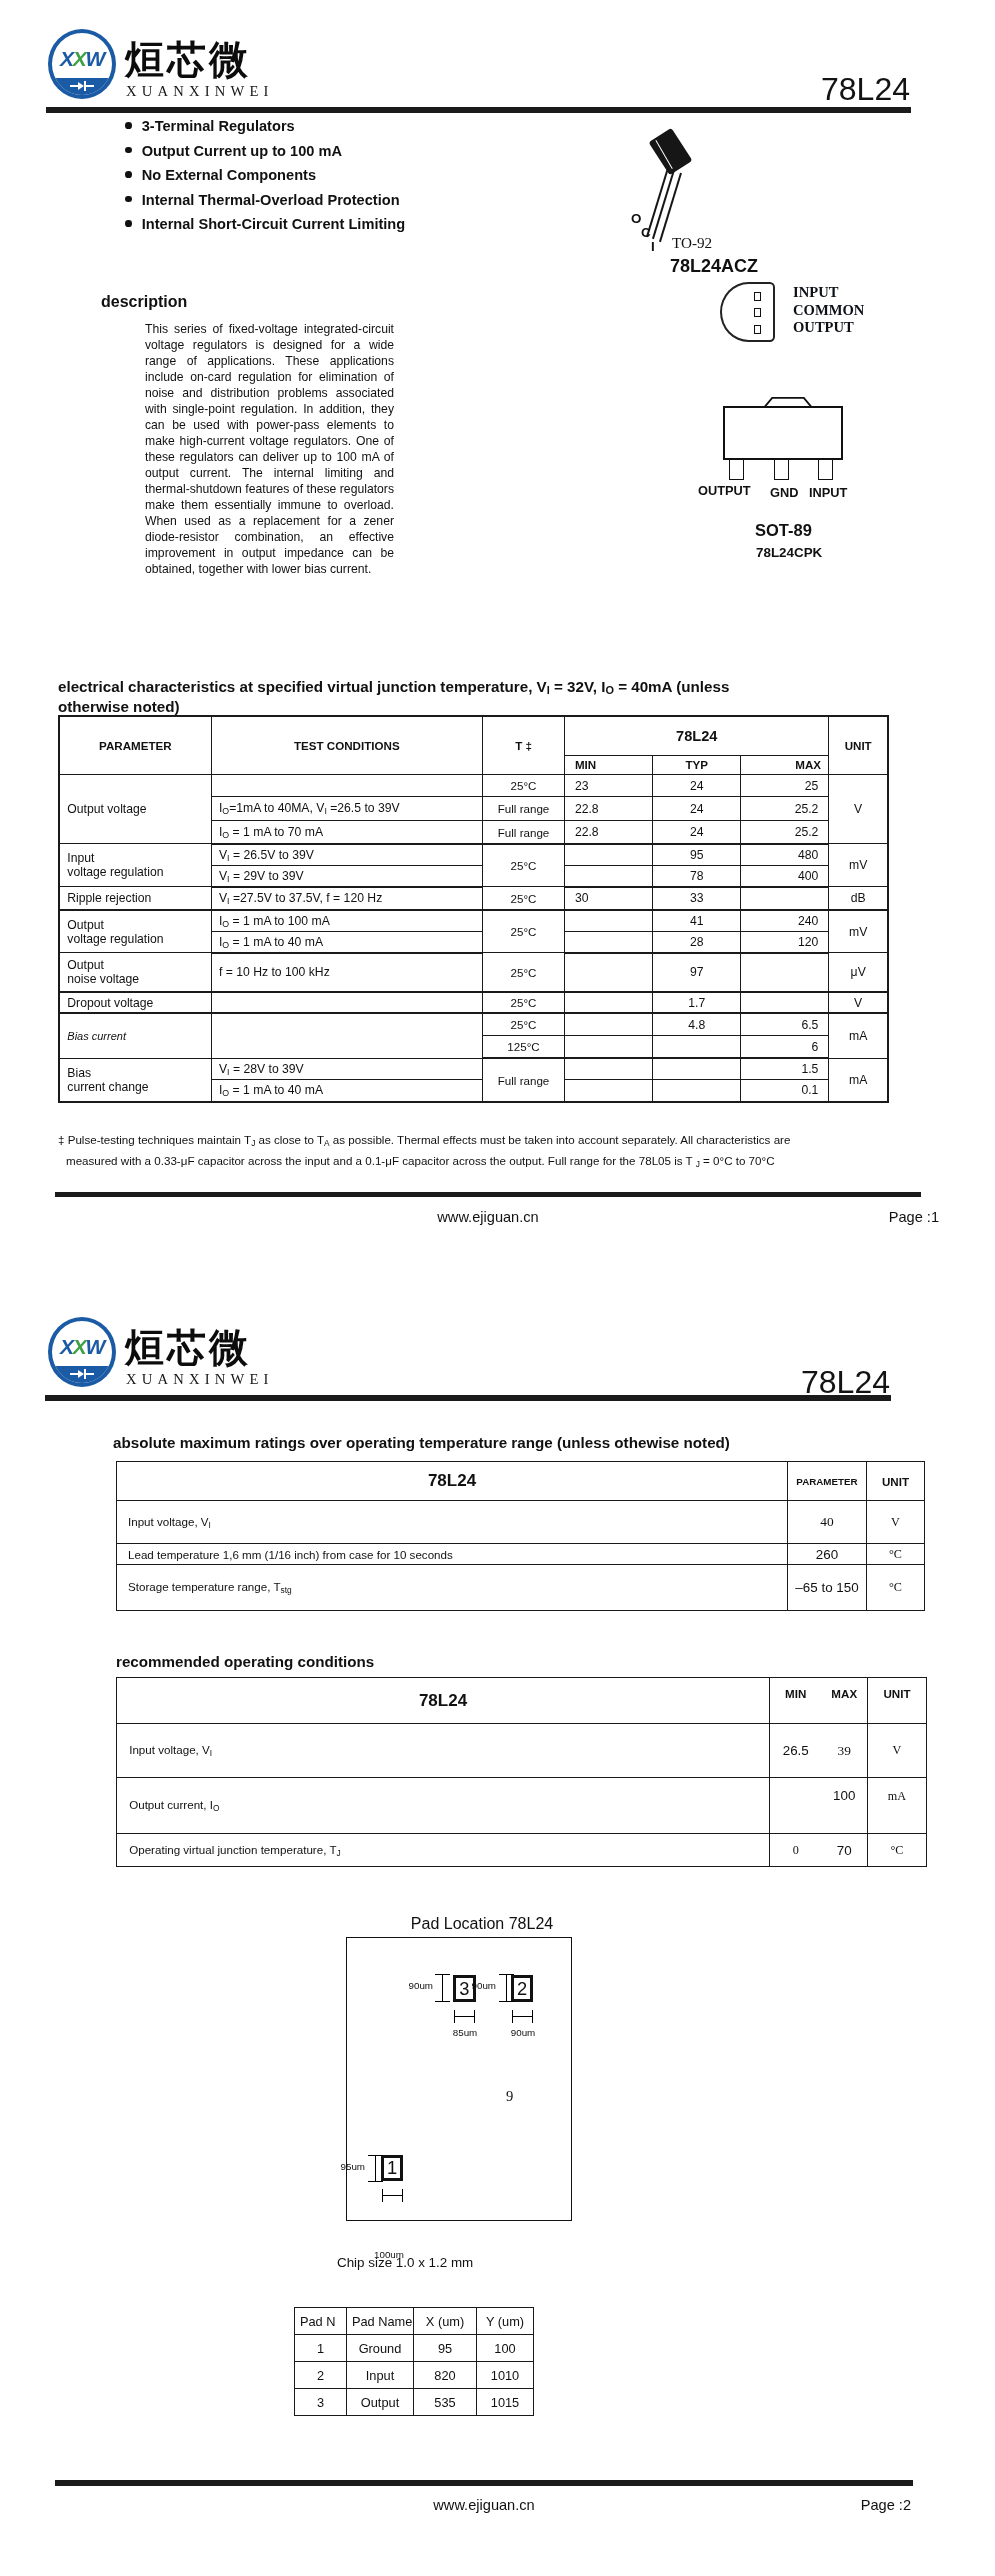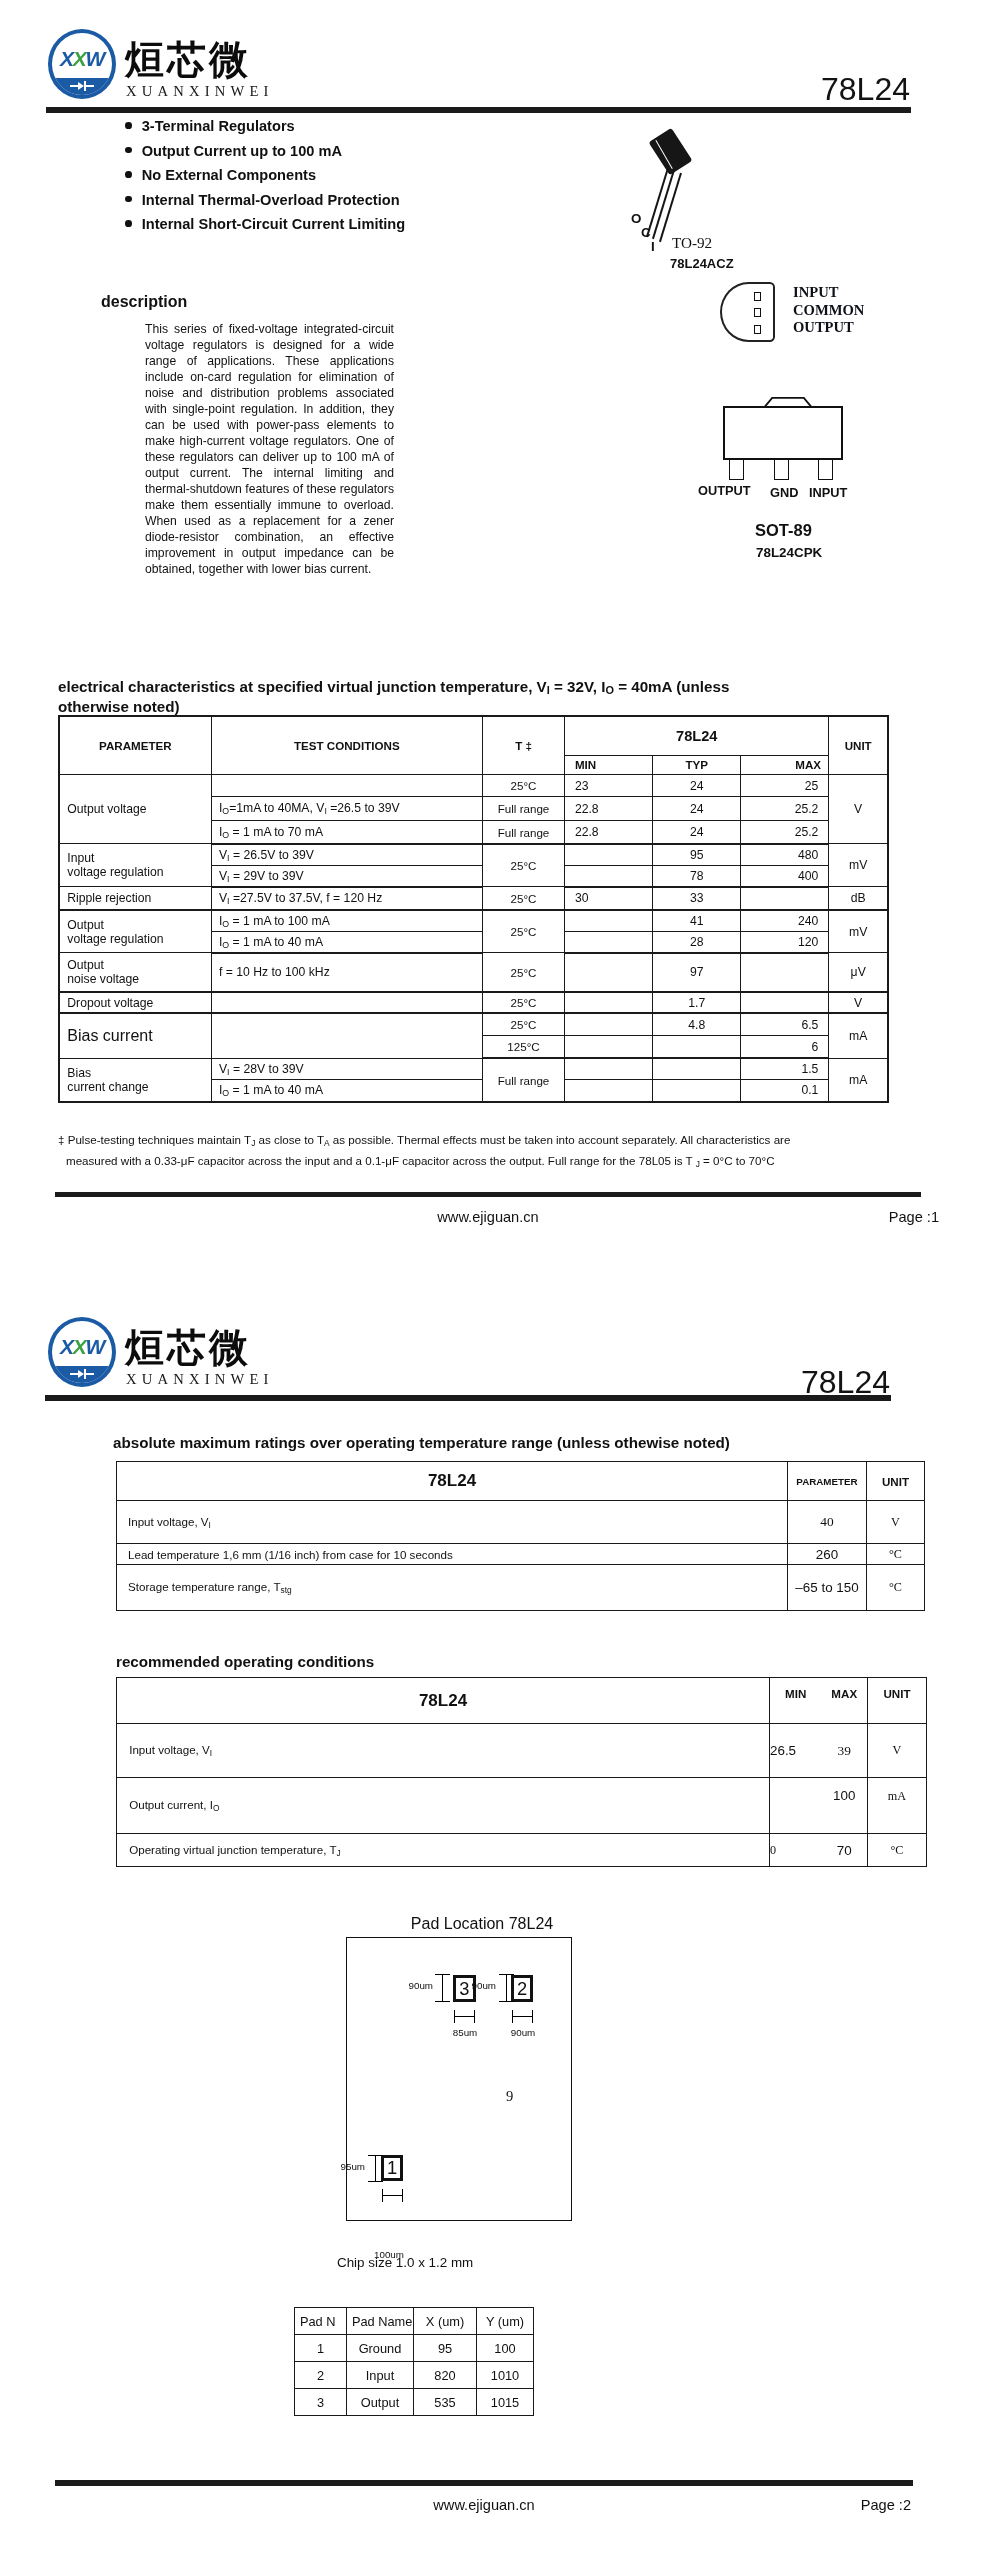--- a/index.html
+++ b/index.html
@@ -34,21 +34,21 @@
 
   #desc-head{left:101px;top:293px;font-size:16px;text-align:right;}
   #desc-text{left:145px;top:321px;width:249px;font-size:12.2px;line-height:16px;text-align:justify;}
 
   
   .to92-body{left:657px;top:132px;width:27px;height:39px;background:#161616;border-radius:3px;transform:rotate(-33deg);}
   .to92-body .hl{position:absolute;left:5.5px;top:2.4px;width:1.2px;height:33px;background:#fff;transform:rotate(3deg);}
   .to92-lead{width:1.8px;height:72px;background:#161616;transform-origin:top center;transform:rotate(17deg);}
   .pin-label{font-size:13.4px;font-weight:bold;line-height:1;}
   #to92-name{left:672px;top:234px;font-size:15.2px;}
-  #to92-variant{left:670px;top:256px;font-size:13px;}
+  #to92-variant{left:670px;top:256px;font-size:18px;}
 
   
   .pinview-shape{left:720px;top:282px;width:55px;height:60px;border:2.4px solid #222;box-sizing:border-box;
     border-radius:30.5px 5.5px 5.5px 30.5px / 32px 5.5px 5.5px 32px;}
   .pin-window{position:absolute;left:32px;width:7.3px;height:8.5px;border:1.8px solid #111;box-sizing:border-box;background:#fff;}
   .pv-label{font-family:"Liberation Serif","DejaVu Serif",serif;font-weight:bold;font-size:14.6px;line-height:1;color:#0d1117;}
 
   
   .sot-body{left:723px;top:406px;width:120px;height:54px;border:2.4px solid #111;box-sizing:border-box;background:#fff;}
   .sot-lead{position:absolute;top:459px;width:15.2px;height:21px;border:1.8px solid #111;box-sizing:border-box;background:#fff;}
@@ -86,21 +86,21 @@
   #abs-table td{border:1.8px solid #1a1a1a;border-left-width:1.2px;border-right-width:1.2px;font-size:11.6px;vertical-align:middle;padding:0;}
   #abs-table .lab{padding-left:11px;text-align:left;}
   #abs-table .val{text-align:center;font-size:13.4px;}
   #abs-table .unit{text-align:center;font-size:12.2px;}
   #abs-table .hc{text-align:center;font-weight:bold;}
 
   #rec-head{left:116px;top:1653px;font-size:15.2px;}
   #rec-table{position:absolute;left:116px;top:1677px;border-collapse:collapse;table-layout:fixed;width:809px;border:1.8px solid #1a1a1a;}
   #rec-table td{border:1.8px solid #1a1a1a;border-left-width:1.2px;border-right-width:1.2px;font-size:11.6px;vertical-align:middle;padding:0;}
   #rec-table .lab{padding-left:12.2px;text-align:left;}
-  #rec-table .vmin{text-align:left;font-size:13.4px;border-right:none;}
+  #rec-table .vmin{text-align:center;font-size:13.4px;border-right:none;}
   #rec-table .vmax{text-align:center;font-size:13.4px;border-left:none;}
   #rec-table .unit{text-align:center;font-size:12.2px;}
   #rec-table .hc{text-align:center;font-weight:bold;}
 
   
   #pad-title{left:366px;top:1915px;width:232px;text-align:center;font-size:16px;}
   #pad-rect{left:346px;top:1937px;width:226px;height:284px;border:1.8px solid #111;box-sizing:border-box;}
   .pad-sq{position:absolute;border:3px solid #111;box-sizing:border-box;background:#fff;
     display:flex;align-items:center;justify-content:center;font-size:18.3px;}
   .vdim{position:absolute;width:14.6px;border-top:1.2px solid #000;border-bottom:1.2px solid #000;box-sizing:border-box;}
@@ -299,21 +299,21 @@
         <td class="param">Dropout voltage</td>
         <td class="tc"></td>
         <td class="tcol">25°C</td>
         <td class="vmin"></td>
         <td class="vtyp">1.7</td>
         <td class="vmax"></td>
         <td class="unit">V</td>
       </tr>
 
       <tr style="height:22.6px">
-        <td rowspan="2" class="param" style="font-size:16px;">Bias current</td>
+        <td rowspan="2" class="param" style="font-size:11px;font-style:italic;">Bias current</td>
         <td rowspan="2" class="tc"></td>
         <td class="tcol">25°C</td>
         <td class="vmin"></td>
         <td class="vtyp">4.8</td>
         <td class="vmax">6.5</td>
         <td rowspan="2" class="unit">mA</td>
       </tr>
       <tr class="ge" style="height:22.6px">
         <td class="tcol">125°C</td>
         <td class="vmin"></td>

